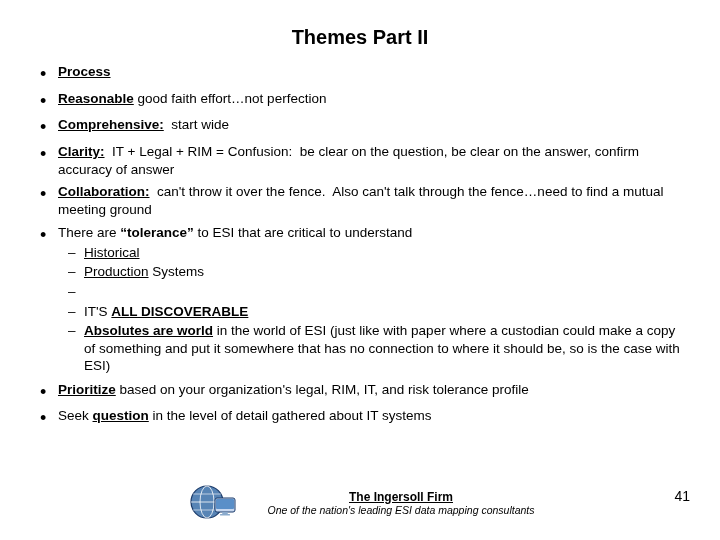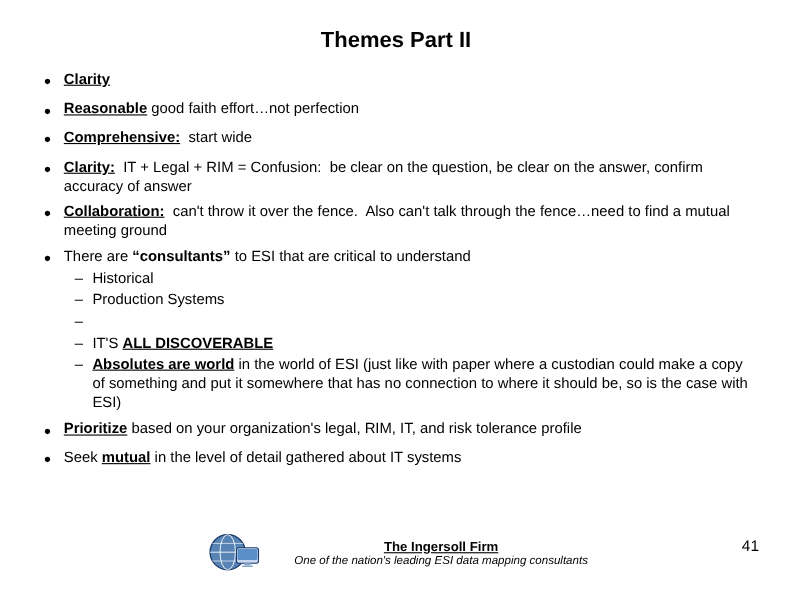--- a/index.html
+++ b/index.html
@@ -39,21 +39,21 @@
     .bullet-dot {
       flex-shrink: 0;
       width: 18px;
       font-size: 18px;
       line-height: 1.2;
       margin-top: 1px;
     }
     .bullet-content {
       flex: 1;
     }
-    .underline { }
+    .underline { text-decoration: underline; }
     .bold-underline { font-weight: bold; text-decoration: underline; }
     .sub-list {
       list-style: none;
       padding: 0;
       margin: 2px 0 2px 10px;
     }
     .sub-list li {
       display: flex;
       align-items: flex-start;
       margin-bottom: 2px;
@@ -101,21 +101,21 @@
 <body>
 
 <div class="slide">
 
   <div class="title">Themes Part II</div>
 
   <ul class="bullet-list">
 
     <li>
       <span class="bullet-dot">•</span>
-      <span class="bullet-content"><span class="bold-underline">Clarity</span></span>
+      <span class="bullet-content"><span class="bold-underline">Process</span></span>
     </li>
 
     <li>
       <span class="bullet-dot">•</span>
       <span class="bullet-content"><span class="bold-underline">Reasonable</span> good faith effort…not perfection</span>
     </li>
 
     <li>
       <span class="bullet-dot">•</span>
       <span class="bullet-content"><span class="bold-underline">Comprehensive:</span>&nbsp; start wide</span>
@@ -127,21 +127,21 @@
     </li>
 
     <li>
       <span class="bullet-dot">•</span>
       <span class="bullet-content"><span class="bold-underline">Collaboration:</span>&nbsp; can't throw it over the fence.&nbsp; Also can't talk through the fence…need to find a mutual meeting ground</span>
     </li>
 
     <li>
       <span class="bullet-dot">•</span>
       <span class="bullet-content">
-        There are <span class="quotes">“consultants”</span> to ESI that are critical to understand
+        There are <span class="quotes">“tolerance”</span> to ESI that are critical to understand
         <ul class="sub-list">
           <li>
             <span class="dash">–</span>
             <span><span class="underline">Historical</span></span>
           </li>
           <li>
             <span class="dash">–</span>
             <span><span class="underline">Production</span> Systems</span>
           </li>
           <li>
@@ -159,21 +159,21 @@
       </span>
     </li>
 
     <li>
       <span class="bullet-dot">•</span>
       <span class="bullet-content"><span class="bold-underline">Prioritize</span> based on your organization's legal, RIM, IT, and risk tolerance profile</span>
     </li>
 
     <li>
       <span class="bullet-dot">•</span>
-      <span class="bullet-content">Seek <span class="bold-underline">mutual</span> in the level of detail gathered about IT systems</span>
+      <span class="bullet-content">Seek <span class="bold-underline">question</span> in the level of detail gathered about IT systems</span>
     </li>
 
   </ul>
 
   <div class="footer">
 
     <svg class="footer-logo" viewBox="0 0 52 42" xmlns="http://www.w3.org/2000/svg">
       <ellipse cx="22" cy="20" rx="16" ry="16" fill="#3a6ea8" opacity="0.85"></ellipse>
       <ellipse cx="22" cy="20" rx="16" ry="16" fill="none" stroke="#1a3a6a" stroke-width="1.2"></ellipse>
       <ellipse cx="22" cy="20" rx="7" ry="16" fill="none" stroke="#ffffff" stroke-width="0.8"></ellipse>

